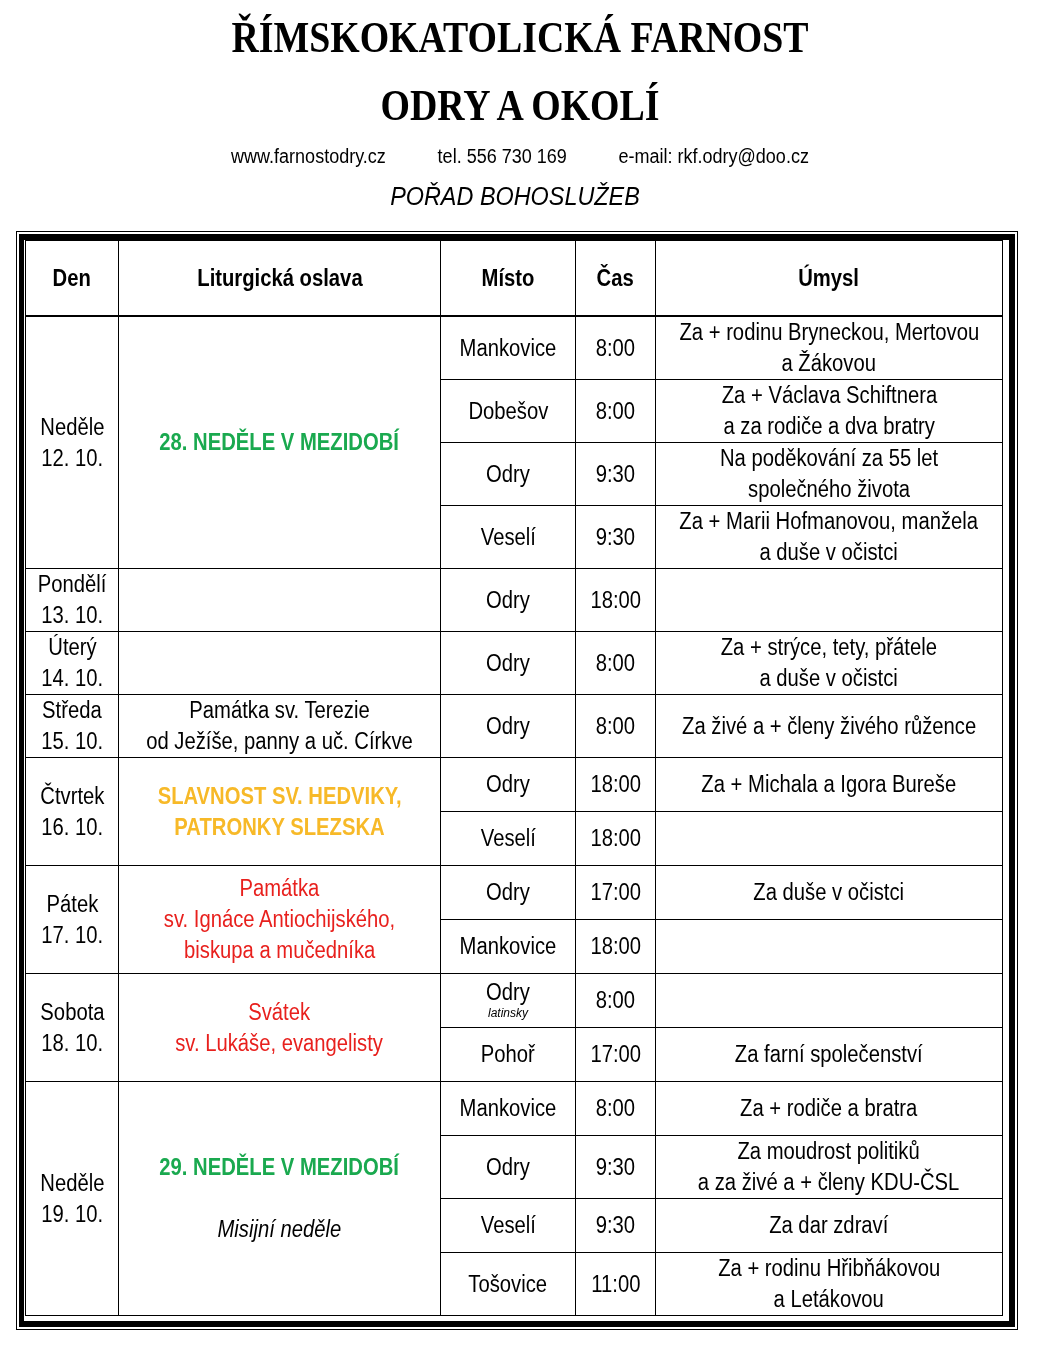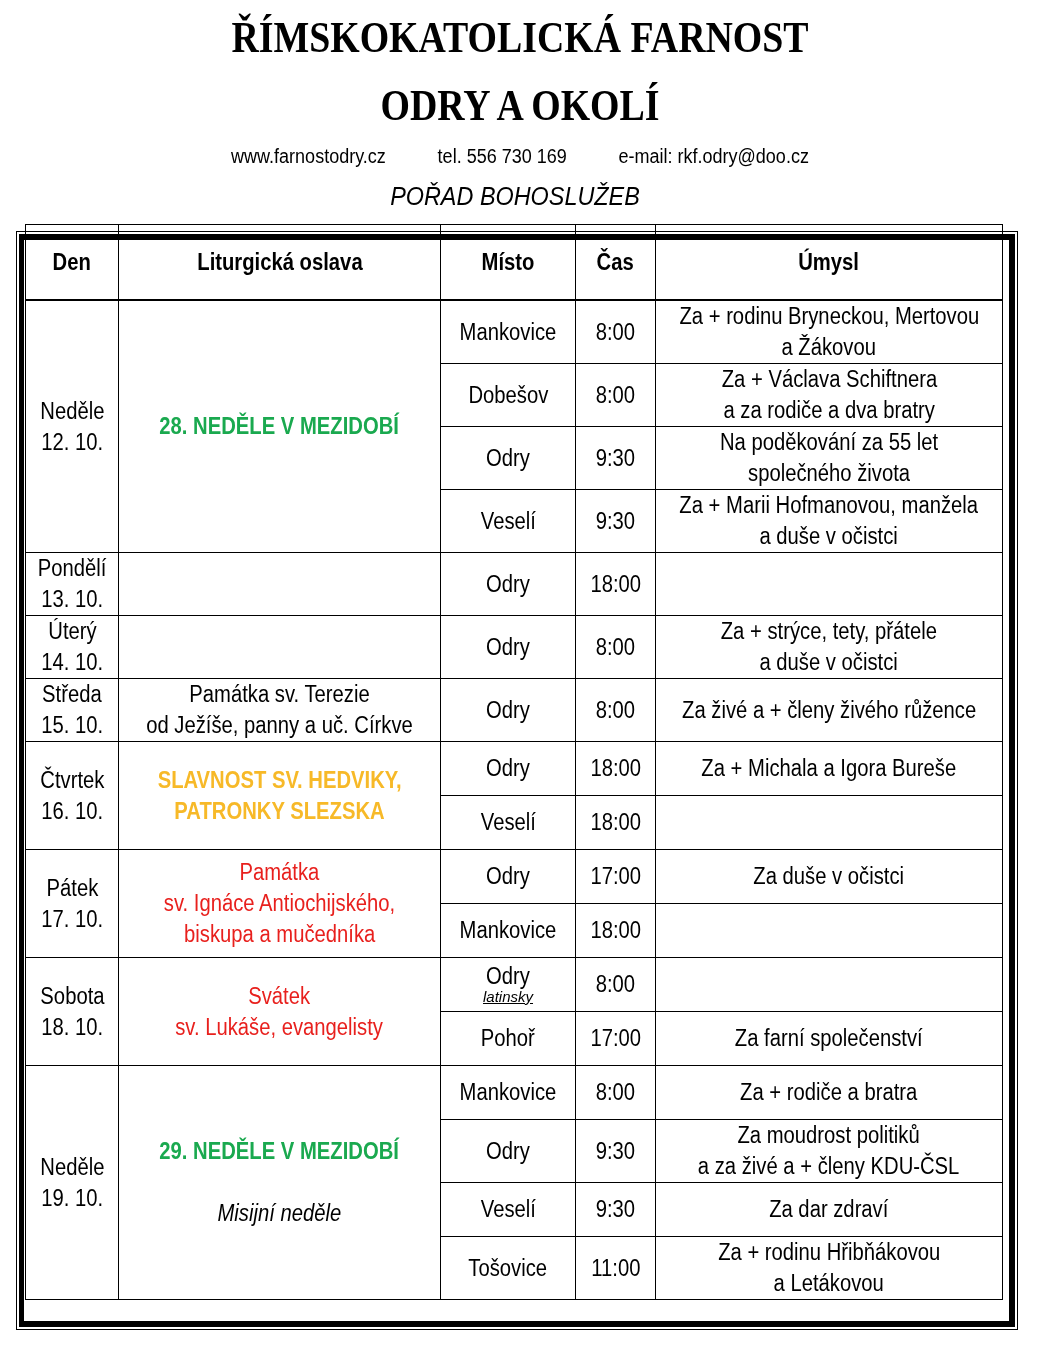--- a/index.html
+++ b/index.html
@@ -4,30 +4,30 @@
 <style>
   html, body { margin:0; padding:0; background:#ffffff; }
   body { width:1040px; height:1364px; position:relative; overflow:hidden; font-family:"Liberation Sans", sans-serif; color:#000; }
   .title { position:absolute; left:0; width:1040px; text-align:center; font-family:"Liberation Serif", serif; font-weight:bold; font-size:44px; letter-spacing:0px; transform:scaleX(0.86); transform-origin:center; }
   .t1 { top:12px; }
   .t2 { top:80px; }
   .contact { position:absolute; top:145px; left:0; width:1040px; text-align:center; font-size:20px; transform:scaleX(0.9); transform-origin:center; }
   .contact span { display:inline-block; margin:0 26px; }
   .subtitle { position:absolute; top:181px; left:0; width:1030px; text-align:center; font-size:26px; font-style:italic; transform:scaleX(0.9); transform-origin:center; }
   .frame { position:absolute; left:19px; top:234px; width:985px; height:1081px; border-top:6px solid #000; border-left:5px solid #000; border-right:6px solid #000; border-bottom:6px solid #000; outline:1px solid #000; outline-offset:2px; }
-  table.sched { position:absolute; left:25px; top:224px; width:977px; border-collapse:collapse; table-layout:fixed;text-decoration:underline; }
+  table.sched { position:absolute; left:25px; top:240px; width:977px; border-collapse:collapse; table-layout:fixed; }
   table.sched td, table.sched th { border:1px solid #000; text-align:center; vertical-align:middle; padding:0; font-size:23px; line-height:31px; font-weight:normal; }
   table.sched th { font-weight:bold; height:74px; border-bottom:2px solid #000; }
   .narrow { display:inline-block; transform:scaleX(0.88); white-space:nowrap; }
   .b { font-weight:bold; }
   .green { color:#1aa94f; font-weight:bold; }
   .yellow { color:#f7b928; font-weight:bold; }
   .red { color:#e8201d; }
   .ital { font-style:italic; }
-  .small-it { font-size:15px; line-height:18px; font-style:italic; display:block; }
+  .small-it { font-size:12px; line-height:18px; font-style:italic; display:block; }
   .r62 { height:62px; }
   .r55 { height:54px; }
 </style>
 </head>
 <body>
 
 <div class="title t1">ŘÍMSKOKATOLICKÁ FARNOST</div>
 <div class="title t2">ODRY A OKOLÍ</div>
 <div class="contact">
   <span>www.farnostodry.cz</span>

